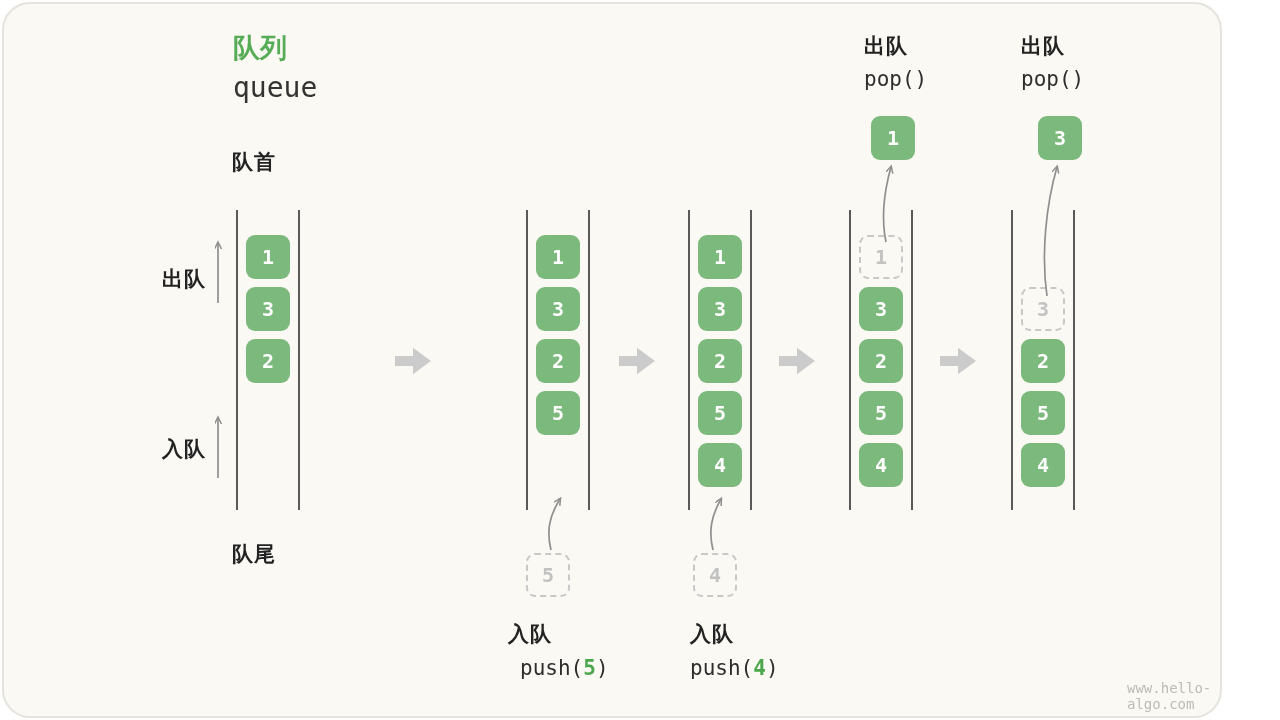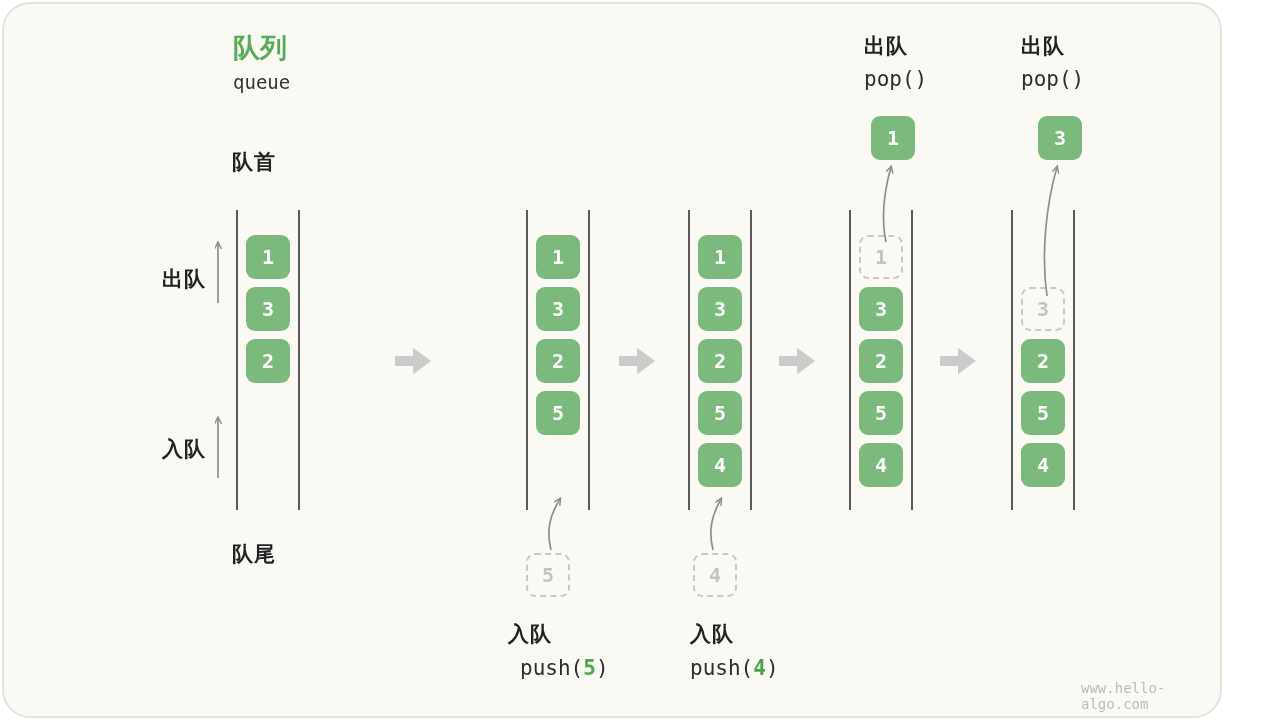--- a/index.html
+++ b/index.html
@@ -3,37 +3,37 @@
 <meta charset="utf-8">
 <style>
   * { margin:0; padding:0; box-sizing:border-box; }
   html,body { background:#ffffff; }
   body { font-family:"Liberation Sans","DejaVu Sans",sans-serif; }
   .canvas { position:relative; width:1224px; height:720px; background:#ffffff; overflow:hidden; }
   .card { position:absolute; inset:2px; background:#FAF9F4; border:2px solid #E4E3DD; border-radius:28px; }
   .overlay { position:absolute; left:0; top:0; width:1280px; height:720px; pointer-events:none; }
 
   .title-zh { position:absolute; left:233px; top:30px; font-size:27px; font-weight:bold; color:#57AC57; }
-  .title-en { position:absolute; left:233px; top:71px; font-family:"DejaVu Sans Mono",monospace; font-size:19px; color:#333333; }
+  .title-en { position:absolute; left:233px; top:71px; font-family:"DejaVu Sans Mono",monospace; font-size:28px; color:#333333; }
 
   .zh { position:absolute; font-weight:bold; font-size:21px; color:#222222; letter-spacing:1px;text-align:center; }
   .code { position:absolute; font-family:"DejaVu Sans Mono",monospace; font-size:21px; color:#2E2E2E; }
   .green-arg { color:#4CA64C; font-weight:bold; }
 
   .vline { position:absolute; width:2px; height:300px; top:210px; background:#5A5A5A; }
 
   .qbox { position:absolute; width:44px; height:44px; border-radius:9px; background:#7CB97C;
           color:#FFFFFF; font-family:"DejaVu Sans Mono",monospace; font-weight:bold; font-size:20px;
           display:flex; align-items:center; justify-content:center; }
   .ghost { background:#FAF9F4; border:2.5px dashed #C8C8C8; color:#C2C2C2; }
 
   .block-arrow { position:absolute; width:36px; height:30px; background:#CBCBCB;
                  clip-path:polygon(0 33%,50% 33%,50% 6%,100% 50%,50% 94%,50% 67%,0 67%); }
 
-  .watermark { position:absolute; left:1081px; top:680px; font-family:"DejaVu Sans Mono",monospace;
+  .watermark { position:absolute; left:1127px; top:680px; font-family:"DejaVu Sans Mono",monospace;
                font-size:14px; color:#BCBBB4; }
 </style>
 </head>
 <body>
 
 <div class="canvas">
   <div class="card"></div>
 
   <div class="title-zh">队列</div>
   <div class="title-en">queue</div>

